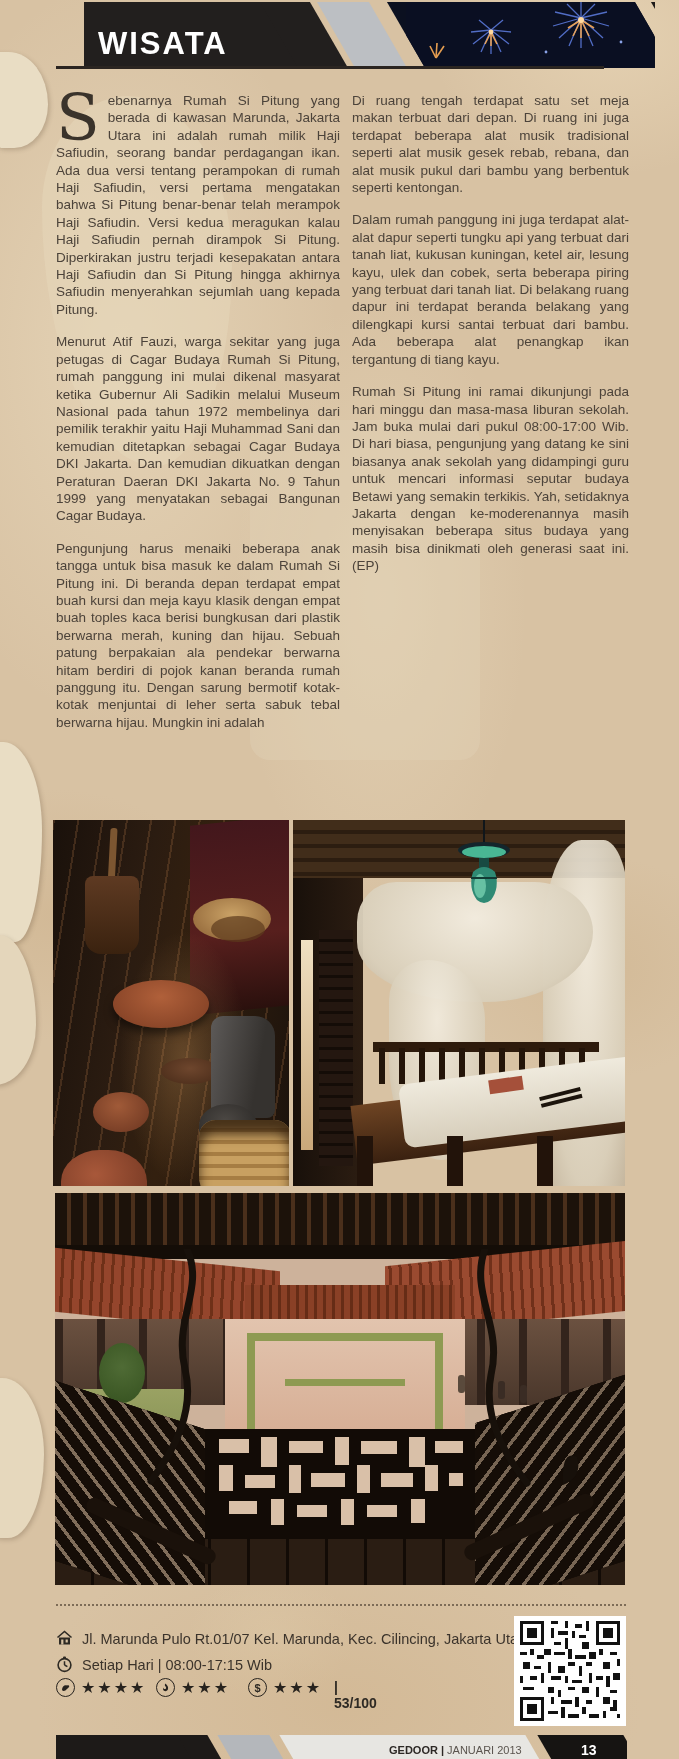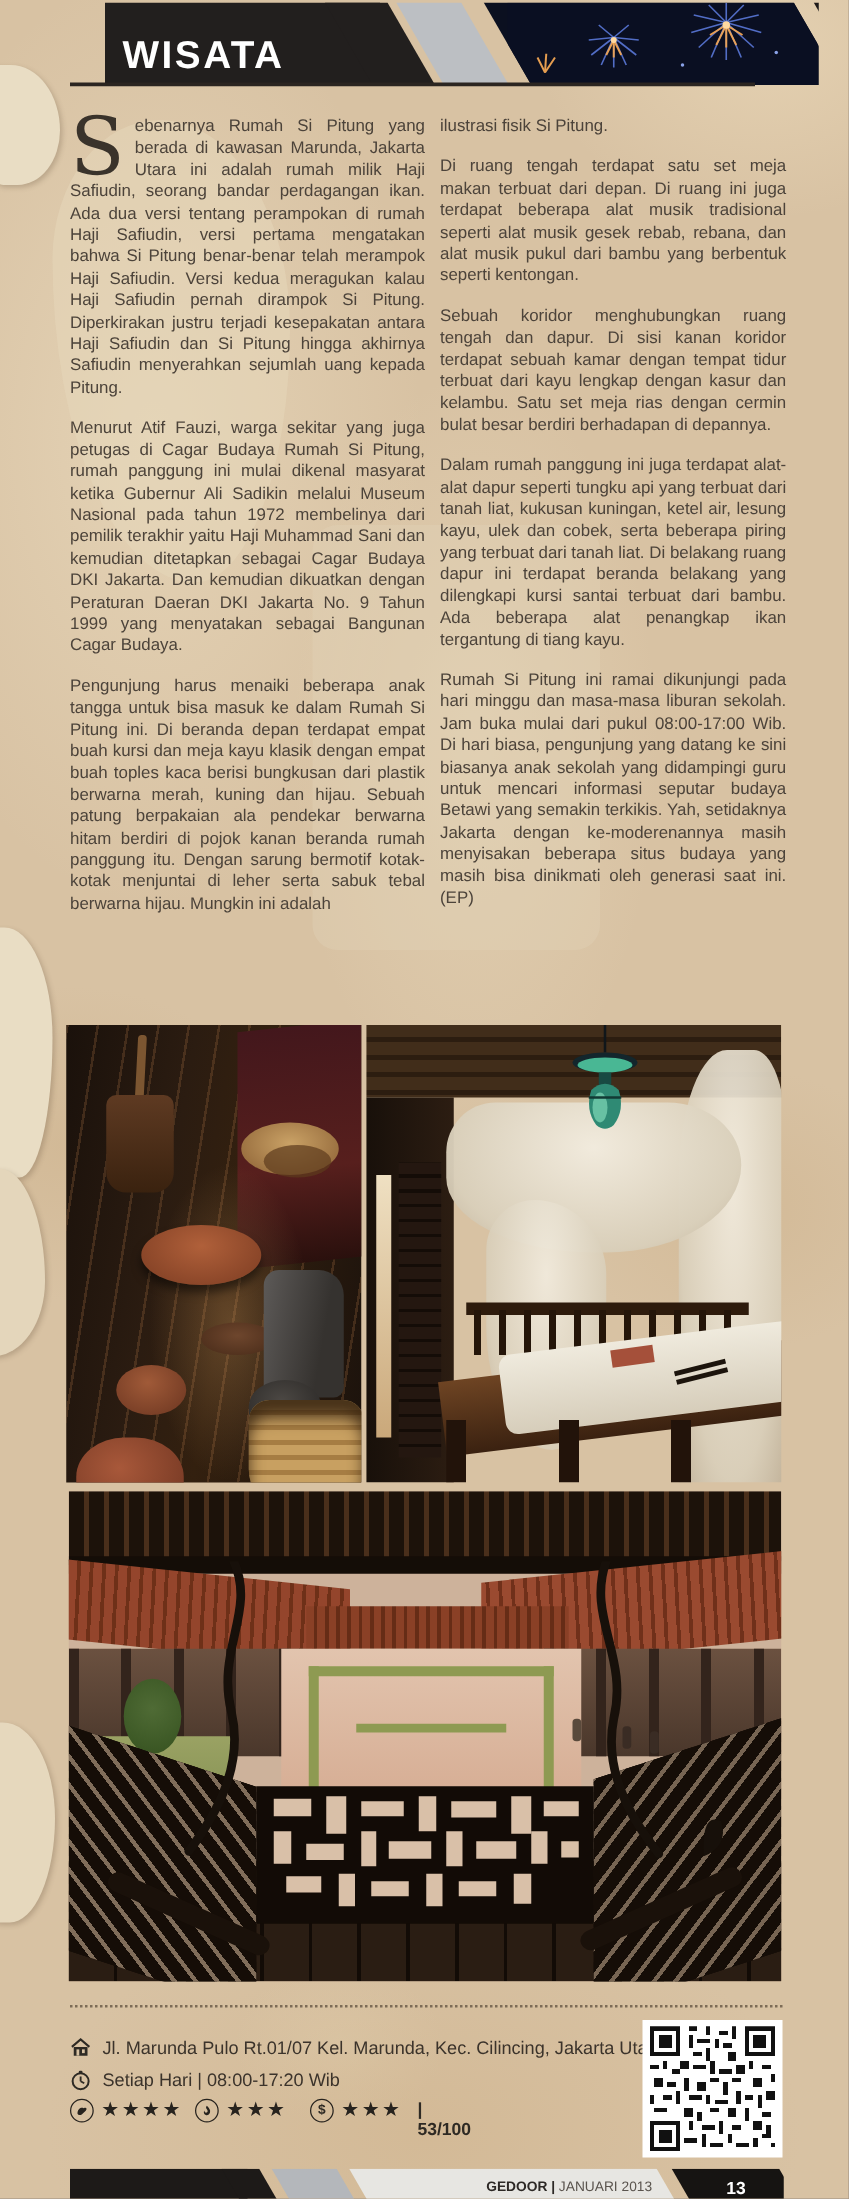--- a/index.html
+++ b/index.html
@@ -213,23 +213,21 @@
     <div class="banner-title">WISATA</div>
   </div>
   <div class="banner-underline"></div>
 
   <div class="col col1">
     <p><span class="dropcap">S</span><span>ebenarnya Rumah Si Pitung yang berada di kawasan Marunda, Jakarta Utara ini adalah rumah milik Haji Safiudin, seorang bandar perdagangan ikan. Ada dua versi tentang perampokan di rumah Haji Safiudin, versi pertama mengatakan bahwa Si Pitung benar-benar telah merampok Haji Safiudin. Versi kedua meragukan kalau Haji Safiudin pernah dirampok Si Pitung. Diperkirakan justru terjadi kesepakatan antara Haji Safiudin dan Si Pitung hingga akhirnya Safiudin menyerahkan sejumlah uang kepada Pitung.</span></p>
     <p>Menurut Atif Fauzi, warga sekitar yang juga petugas di Cagar Budaya Rumah Si Pitung, rumah panggung ini mulai dikenal masyarat ketika Gubernur Ali Sadikin melalui Museum Nasional pada tahun 1972 membelinya dari pemilik terakhir yaitu Haji Muhammad Sani dan kemudian ditetapkan sebagai Cagar Budaya DKI Jakarta. Dan kemudian dikuatkan dengan Peraturan Daeran DKI Jakarta No. 9 Tahun 1999 yang menyatakan sebagai Bangunan Cagar Budaya.</p>
     <p>Pengunjung harus menaiki beberapa anak tangga untuk bisa masuk ke dalam Rumah Si Pitung ini. Di beranda depan terdapat empat buah kursi dan meja kayu klasik dengan empat buah toples kaca berisi bungkusan dari plastik berwarna merah, kuning dan hijau. Sebuah patung berpakaian ala pendekar berwarna hitam berdiri di pojok kanan beranda rumah panggung itu. Dengan sarung bermotif kotak-kotak menjuntai di leher serta sabuk tebal berwarna hijau. Mungkin ini adalah</p>
   </div>
   <div class="col col2">
-    <p>ilustrasi fisik Si Pitung.</p>
     <p>Di ruang tengah terdapat satu set meja makan terbuat dari depan. Di ruang ini juga terdapat beberapa alat musik tradisional seperti alat musik gesek rebab, rebana, dan alat musik pukul dari bambu yang berbentuk seperti kentongan.</p>
-    <p>Sebuah koridor menghubungkan ruang tengah dan dapur. Di sisi kanan koridor terdapat sebuah kamar dengan tempat tidur terbuat dari kayu lengkap dengan kasur dan kelambu. Satu set meja rias dengan cermin bulat besar berdiri berhadapan di depannya.</p>
     <p>Dalam rumah panggung ini juga terdapat alat-alat dapur seperti tungku api yang terbuat dari tanah liat, kukusan kuningan, ketel air, lesung kayu, ulek dan cobek, serta beberapa piring yang terbuat dari tanah liat. Di belakang ruang dapur ini terdapat beranda belakang yang dilengkapi kursi santai terbuat dari bambu. Ada beberapa alat penangkap ikan tergantung di tiang kayu.</p>
     <p>Rumah Si Pitung ini ramai dikunjungi pada hari minggu dan masa-masa liburan sekolah. Jam buka mulai dari pukul 08:00-17:00 Wib. Di hari biasa, pengunjung yang datang ke sini biasanya anak sekolah yang didampingi guru untuk mencari informasi seputar budaya Betawi yang semakin terkikis. Yah, setidaknya Jakarta dengan ke-moderenannya masih menyisakan beberapa situs budaya yang masih bisa dinikmati oleh generasi saat ini. (EP)</p>
   </div>
 
   <div class="photo ph1">
     <div class="planks"></div>
     <div class="wall"></div>
     <div class="glow"></div>
     <div class="obj stick"></div>
     <div class="obj bucket"></div>
@@ -338,21 +336,21 @@
       <rect x="9.6" y="9.5" width="2.2" height="3" fill="#d8c2a3"></rect>
     </svg>
     <span>Jl. Marunda Pulo Rt.01/07 Kel. Marunda, Kec. Cilincing, Jakarta Utara</span>
   </div>
   <div class="info-line hours">
     <svg class="icon16" viewBox="0 0 17 17">
       <circle cx="8.5" cy="9" r="6.4" fill="none" stroke="#2e2a24" stroke-width="1.6"></circle>
       <rect x="7" y="0.6" width="3" height="2.2" rx="1" fill="#2e2a24"></rect>
       <path d="M8.5 9 L8.5 5.2 M8.5 9 L11.4 10.6" stroke="#2e2a24" stroke-width="1.5" fill="none"></path>
     </svg>
-    <span>Setiap Hari | 08:00-17:20 Wib</span>
+    <span>Setiap Hari | 08:00-17:15 Wib</span>
   </div>
 
   <div class="ratings">
     <span class="rgroup rg1">
       <span class="circle-ic">
         <svg width="11" height="11" viewBox="0 0 11 11">
             <path d="M2 8 C2 4 5 2.6 7 3.6 C9 2.6 10 4 8.6 5.6 L5.4 8.6 C4 9.4 2.6 9.2 2 8 Z" fill="#27231e"></path>
           </svg>
       </span>
       <span class="stars">★★★★</span>

